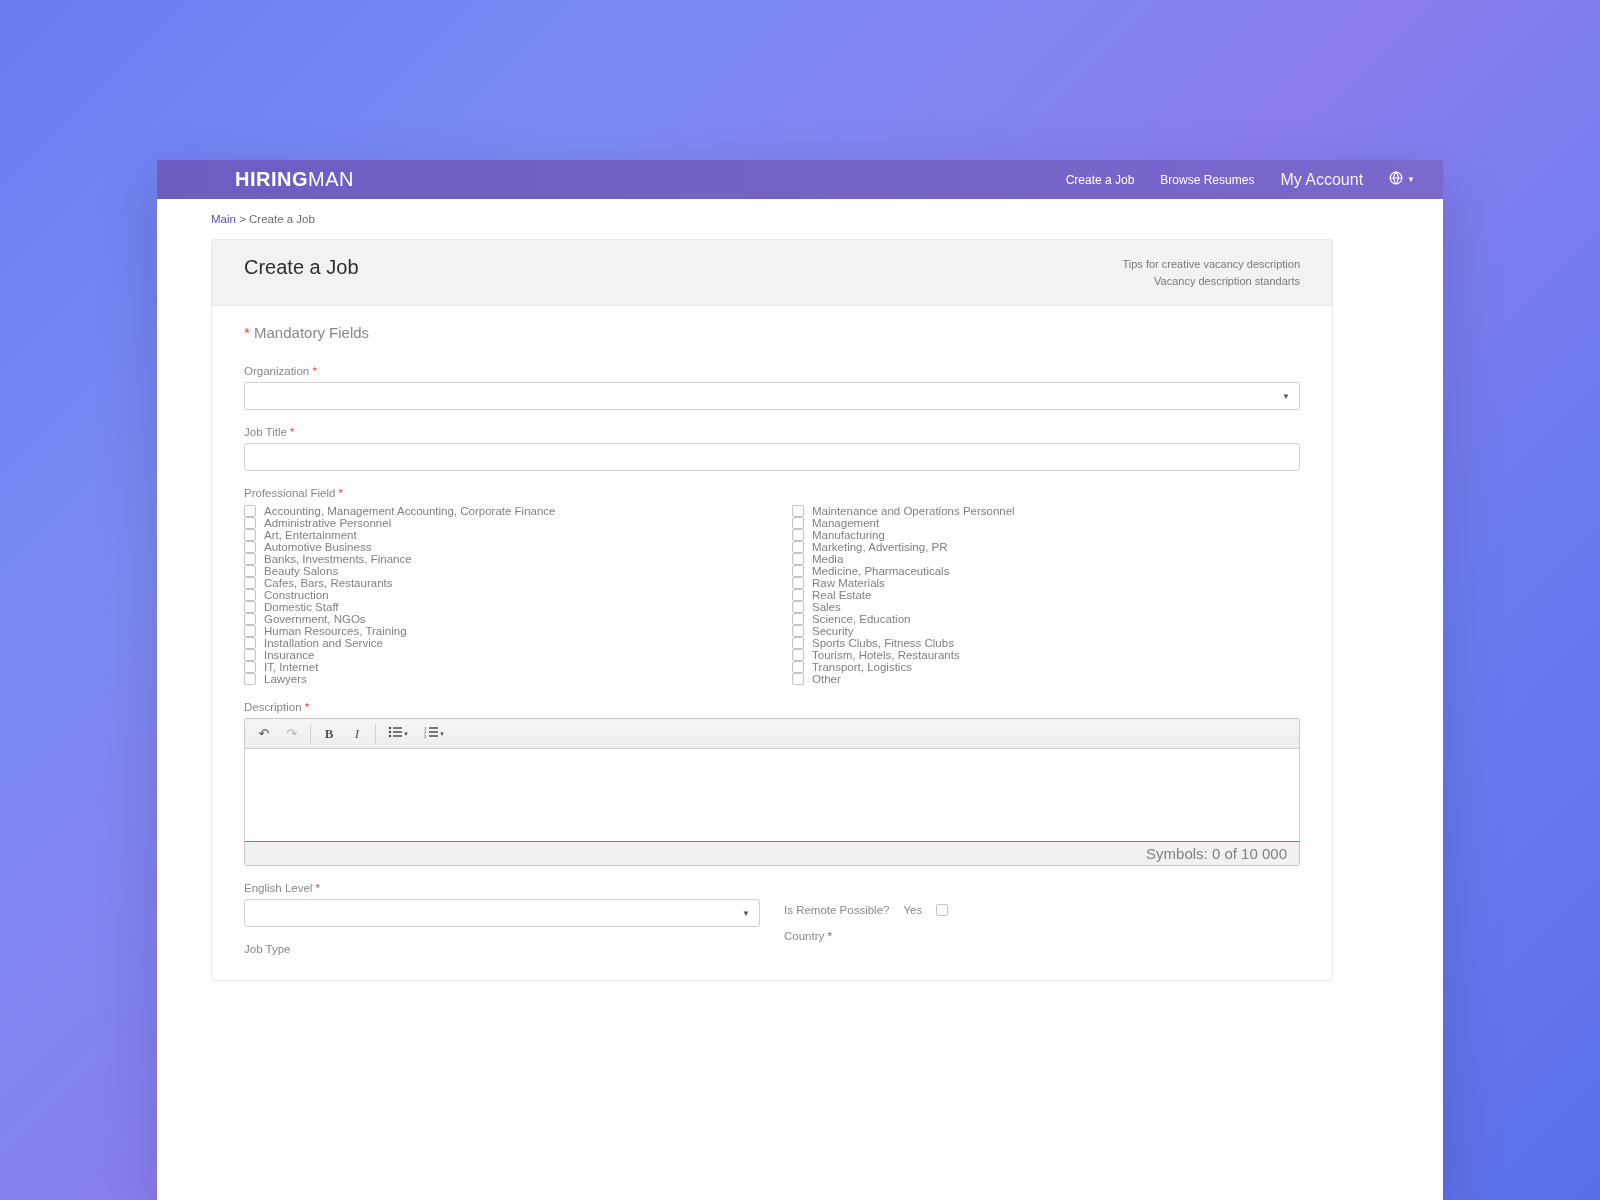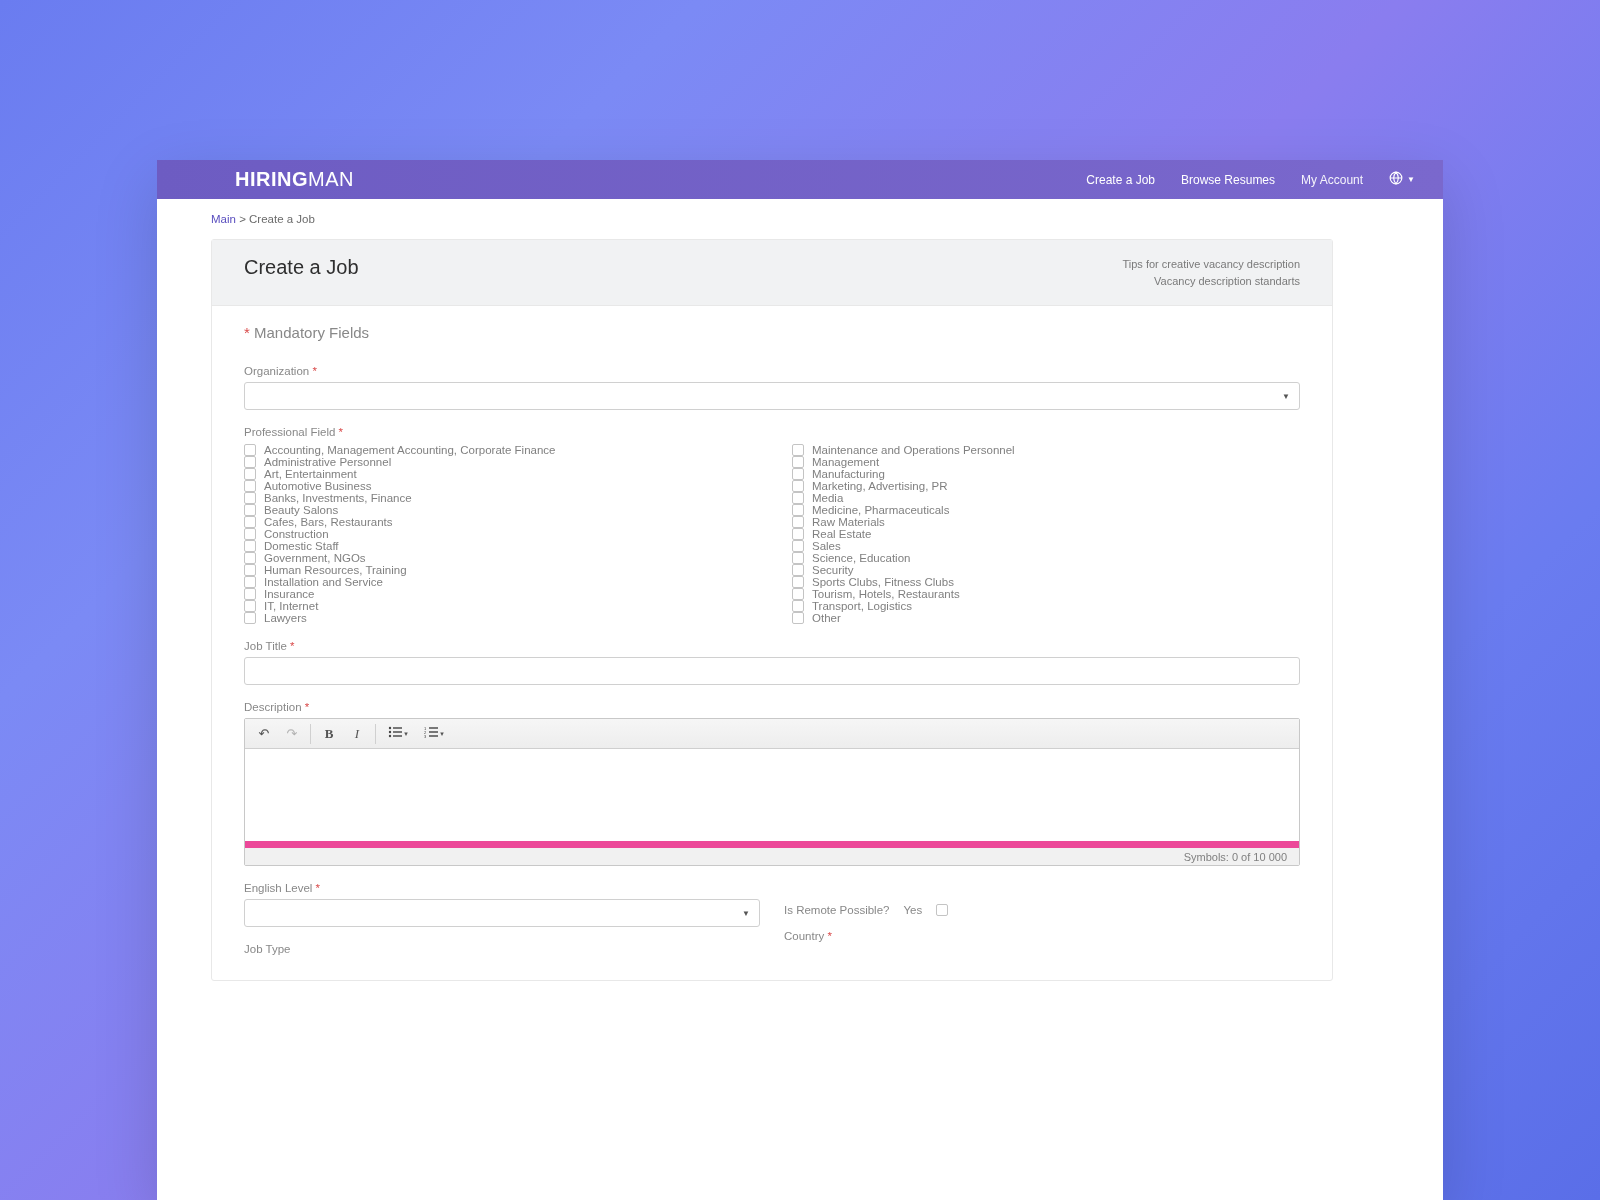--- a/index.html
+++ b/index.html
@@ -29,21 +29,21 @@
 .logo {
   color: #fff;
   font-size: 20px;
   font-weight: 300;
   letter-spacing: 0.5px;
   font-family: Arial, sans-serif;
 }
 .logo strong { font-weight: 800; }
 .nav { display: flex; align-items: center; margin-left: auto; gap: 26px; }
 .nav-item { color: #fff; font-size: 12px; cursor: pointer; }
-.nav-item.small { font-size: 12px; opacity: 0.92; }
+.nav-item.small { font-size: 16px; opacity: 0.92; }
 .globe-wrap { display: flex; align-items: center; gap: 4px; color: #fff; cursor: pointer; }
 .content-wrap { padding: 14px 110px 0 54px; }
 .breadcrumb { font-size: 11.5px; margin-bottom: 14px; }
 .breadcrumb .bc-main { color: #5a4fbf; }
 .breadcrumb .bc-sep, .breadcrumb .bc-current { color: #6a6a6a; }
 .card {
   background: #fff;
   border: 1px solid #e8e8e8;
   border-radius: 3px;
 }
@@ -114,27 +114,27 @@
   color: #555;
   font-size: 13px;
   cursor: pointer;
   border-radius: 2px;
 }
 .tb-sep { width: 1px; height: 20px; background: #d0d0d0; margin: 0 3px; }
 .tb-btn.wide { width: 34px; }
 .editor-body { height: 92px; background: #fff; }
 .editor-footer {
   background: #f1f1f1;
-  border-top: 7px solid #ec4899;
+  border-top: 1px solid #ec4899;
   height: 24px;
   display: flex;
   align-items: center;
   justify-content: flex-end;
   padding: 0 12px;
-  font-size: 11px;
+  font-size: 15px;
   color: #808080;
 }
 .two-col { display: grid; grid-template-columns: 1fr 1fr; column-gap: 24px; }
 .remote-row { display: flex; gap: 14px; margin-top: 22px; }
 .remote-row .lbl { font-size: 11.5px; color: #888; }
 .remote-row .yes { font-size: 11.5px; color: #888; }
 .remote-row input[type=checkbox] {
   width: 12px; height: 12px;
   border: 1px solid #c4c4c4;
   border-radius: 2px;
@@ -193,20 +193,25 @@
 
         <div class="field">
           <label class="label"><span>Organization</span> <span class="ast">*</span></label>
           <div class="select-wrap">
             <div class="input select"></div>
             <span class="select-caret">▼</span>
           </div>
         </div>
 
         <div class="field">
+          <label class="label"><span>Job Title</span> <span class="ast">*</span></label>
+          <input class="input" type="text" style="">
+        </div>
+
+        <div class="field">
           <label class="label"><span>Professional Field</span> <span class="ast">*</span></label>
           <div class="checkbox-grid">
             <div id="col-left">
                 <label class="chk-item">
                   <input type="checkbox" style="">
                   <span>Accounting, Management Accounting, Corporate Finance</span>
                 </label>
                 <label class="chk-item">
                   <input type="checkbox" style="">
                   <span>Administrative Personnel</span>
@@ -320,25 +325,20 @@
                 <label class="chk-item">
                   <input type="checkbox" style="">
                   <span>Transport, Logistics</span>
                 </label>
                 <label class="chk-item">
                   <input type="checkbox" style="">
                   <span>Other</span>
                 </label>
               </div>
           </div>
-        </div>
-
-        <div class="field">
-          <label class="label"><span>Job Title</span> <span class="ast">*</span></label>
-          <input class="input" type="text" style="">
         </div>
 
         <div class="field">
           <label class="label"><span>Description</span> <span class="ast">*</span></label>
           <div class="editor">
             <div class="editor-toolbar">
               <div class="tb-btn">
                   <span>↶</span>
                 </div>
               <div class="tb-btn">

